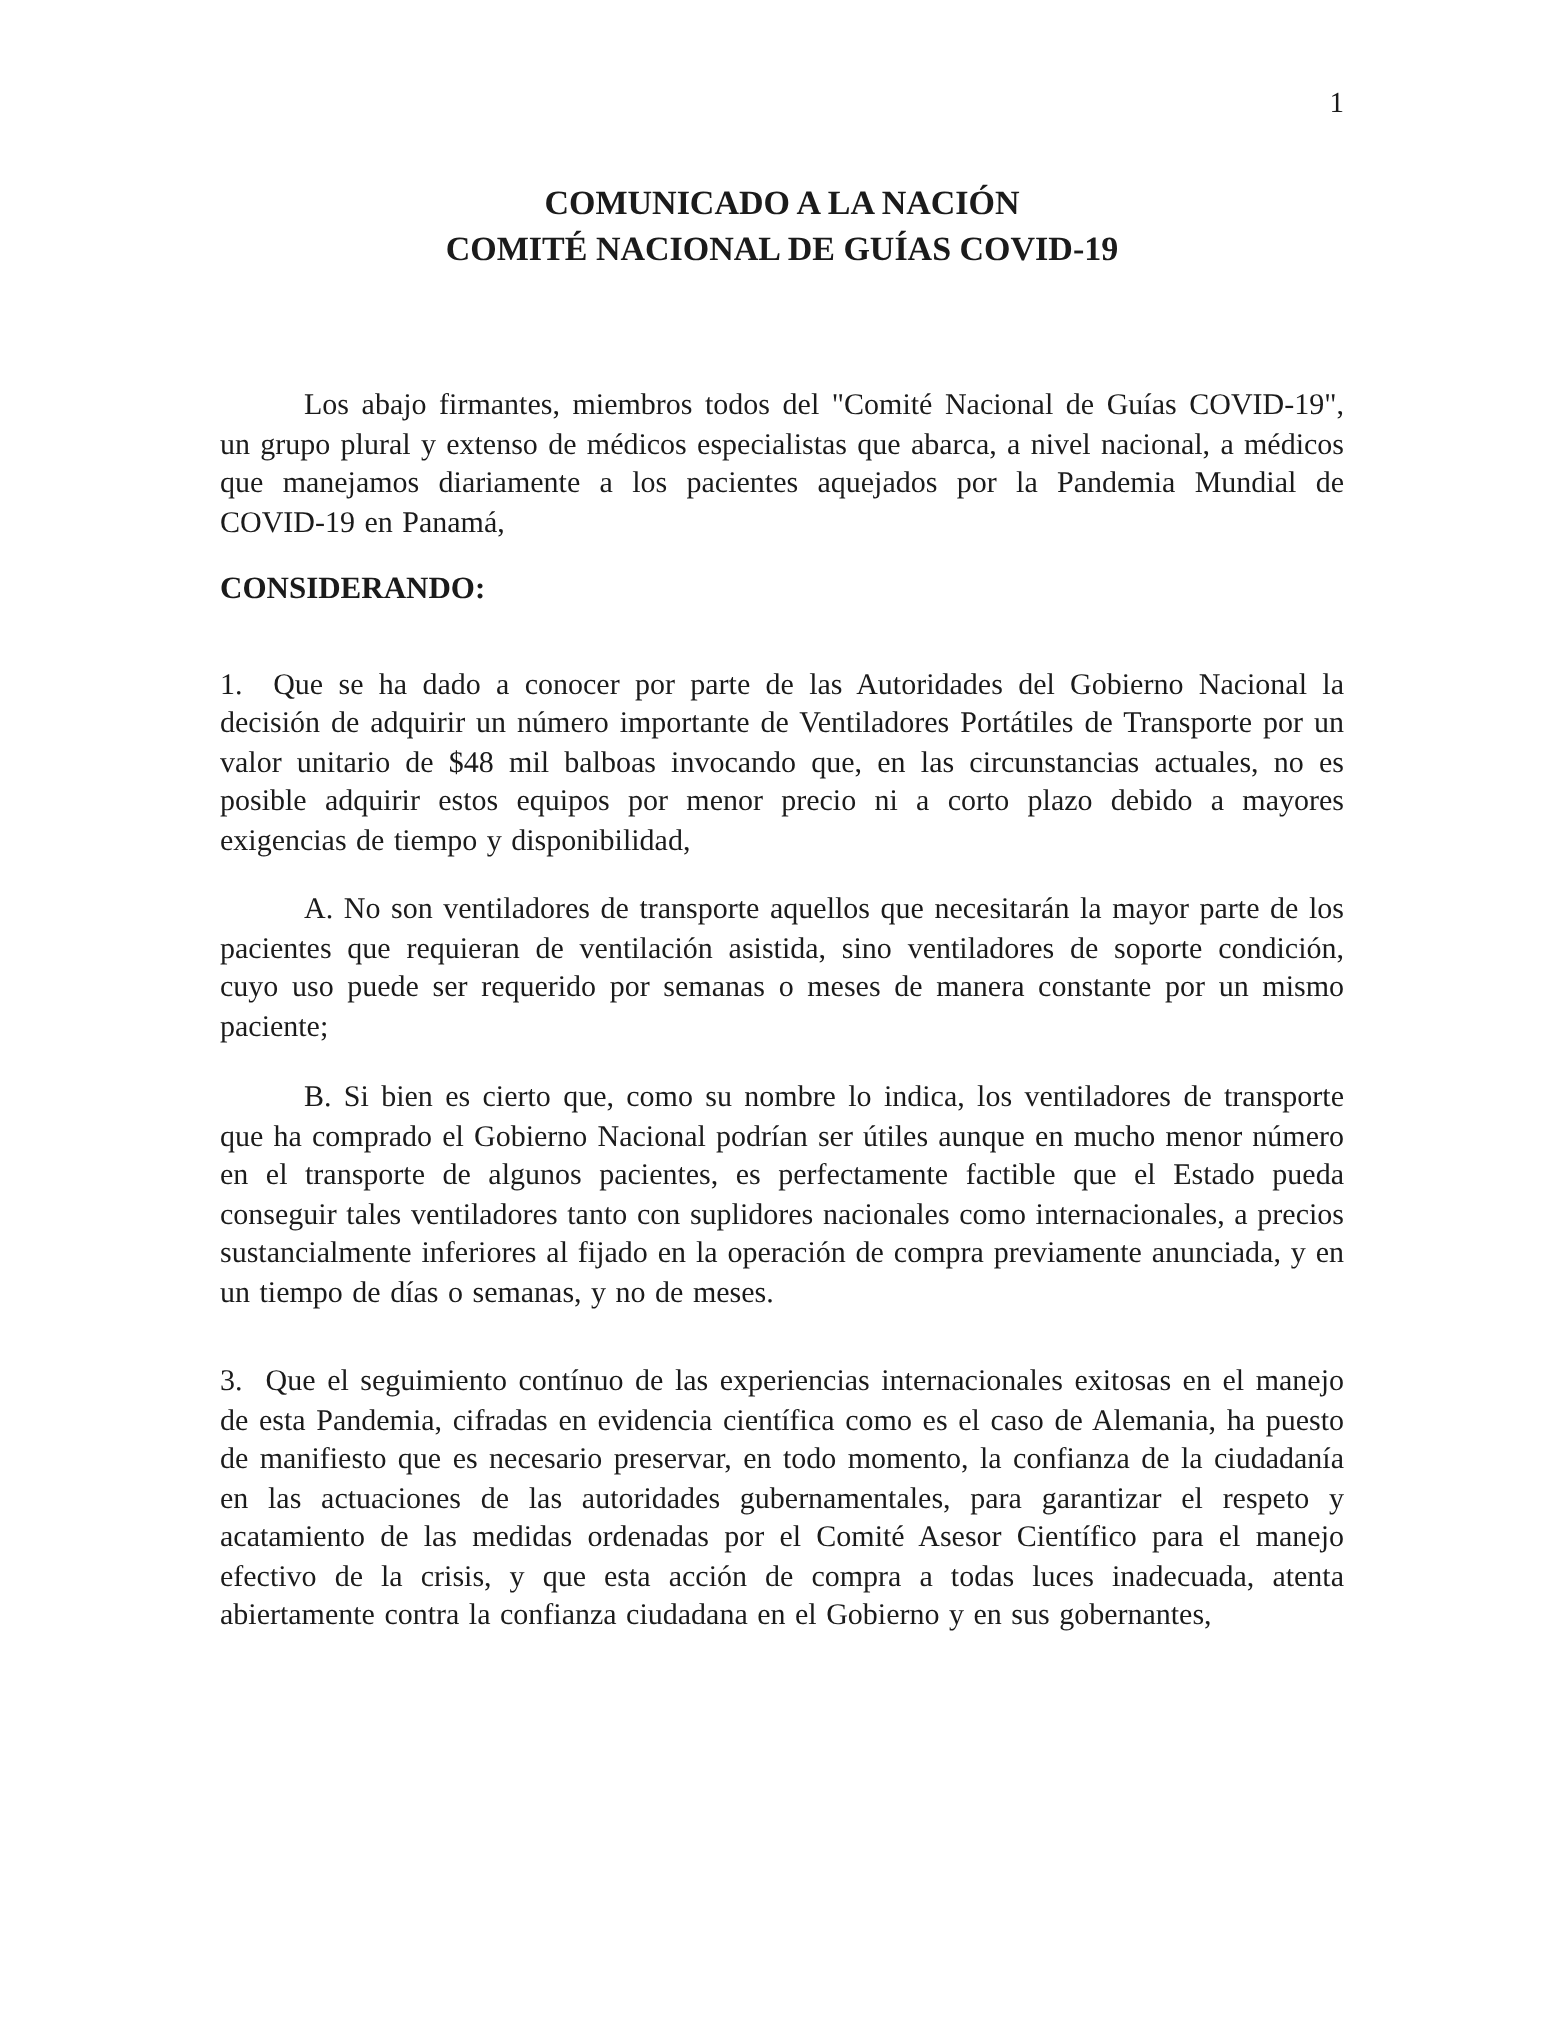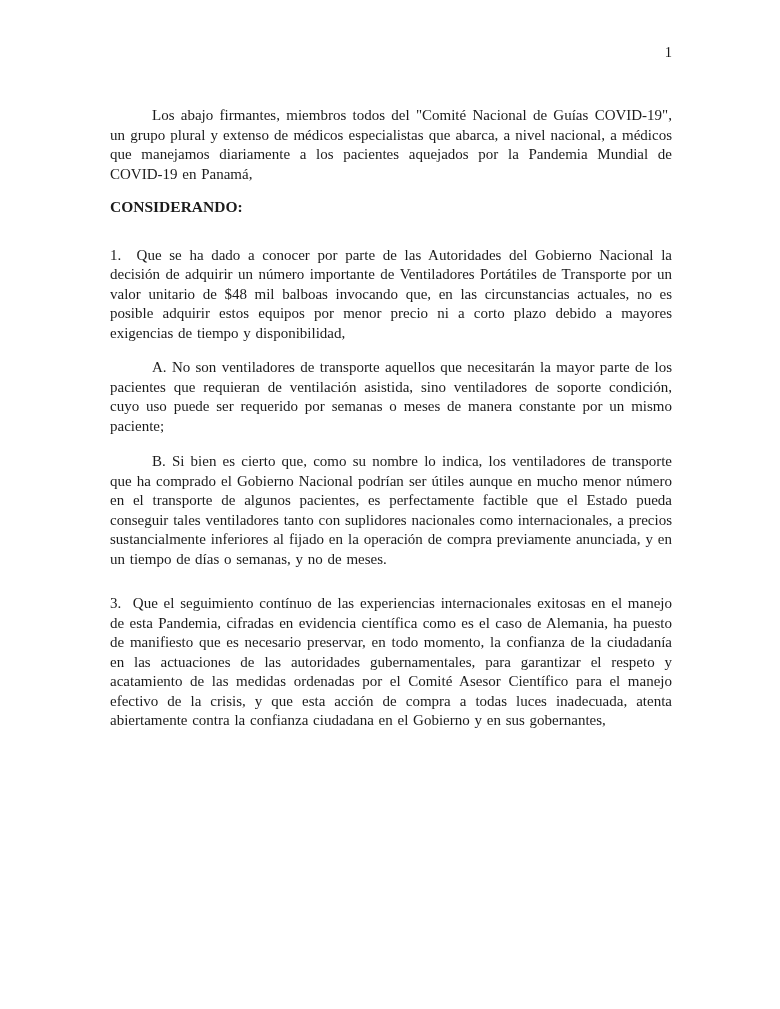--- a/index.html
+++ b/index.html
@@ -31,40 +31,44 @@
     line-height: 23px;
   }
   .para {
     margin: 0;
     font-size: 15px;
     line-height: 19.5px;
     text-align: justify;
     word-spacing: 1px;
   }
   .indent { text-indent: 42px; }
-  .intro  { margin-top: 45px; }
+  .intro  { margin-top: 58px; }
   .heading {
     margin-top: 13px;
     font-weight: bold;
     font-size: 15.5px;
     line-height: 19.5px;
   }
   .p1 { margin-top: 29px; }
   .p2 { margin-top: 24px; }
   .pa { margin-top: 15px; }
   .pb { margin-top: 16px; }
   .p3 { margin-top: 25px; }
 </style>
 </head>
 <body>
 
 <div class="page">
 
   <div class="page-number">1</div>
 
+  <div class="title">
+    <div>COMUNICADO A LA NACIÓN</div>
+    <div>COMITÉ NACIONAL DE GUÍAS COVID-19</div>
+  </div>
 
   <p class="para indent intro">Los abajo firmantes, miembros todos del "Comité Nacional de Guías COVID-19", un grupo plural y extenso de médicos especialistas que abarca, a nivel nacional, a médicos que manejamos diariamente a los pacientes aquejados por la Pandemia Mundial de COVID-19 en Panamá,</p>
 
   <div class="heading">CONSIDERANDO:</div>
 
   <p class="para p1">1.&nbsp; Que se ha dado a conocer por parte de las Autoridades del Gobierno Nacional la decisión de adquirir un número importante de Ventiladores Portátiles de Transporte por un valor unitario de $48 mil balboas invocando que, en las circunstancias actuales, no es posible adquirir estos equipos por menor precio ni a corto plazo debido a mayores exigencias de tiempo y disponibilidad,</p>
 
 
   <p class="para indent pa">A. No son ventiladores de transporte aquellos que necesitarán la mayor parte de los pacientes que requieran de ventilación asistida, sino ventiladores de soporte condición, cuyo uso puede ser requerido por semanas o meses de manera constante por un mismo paciente;</p>
 

